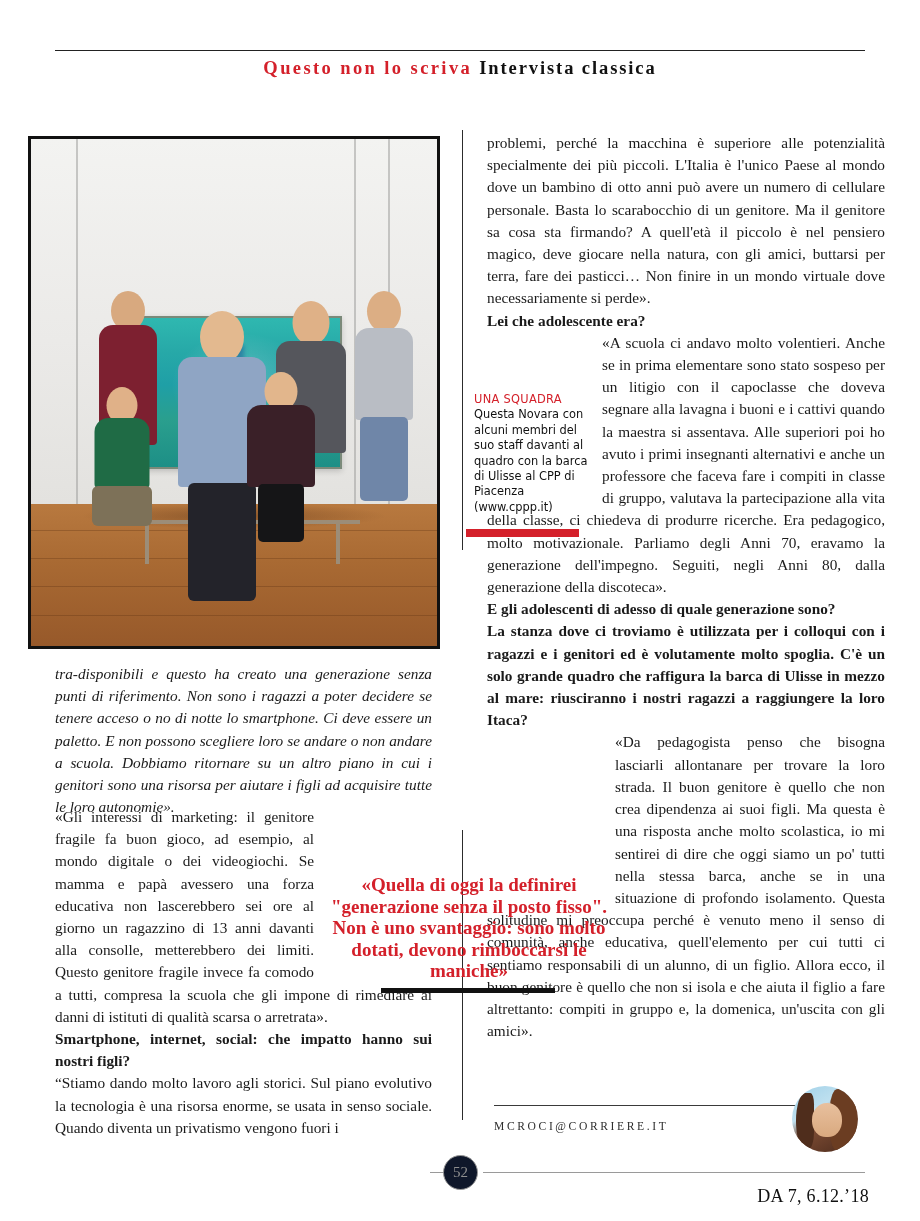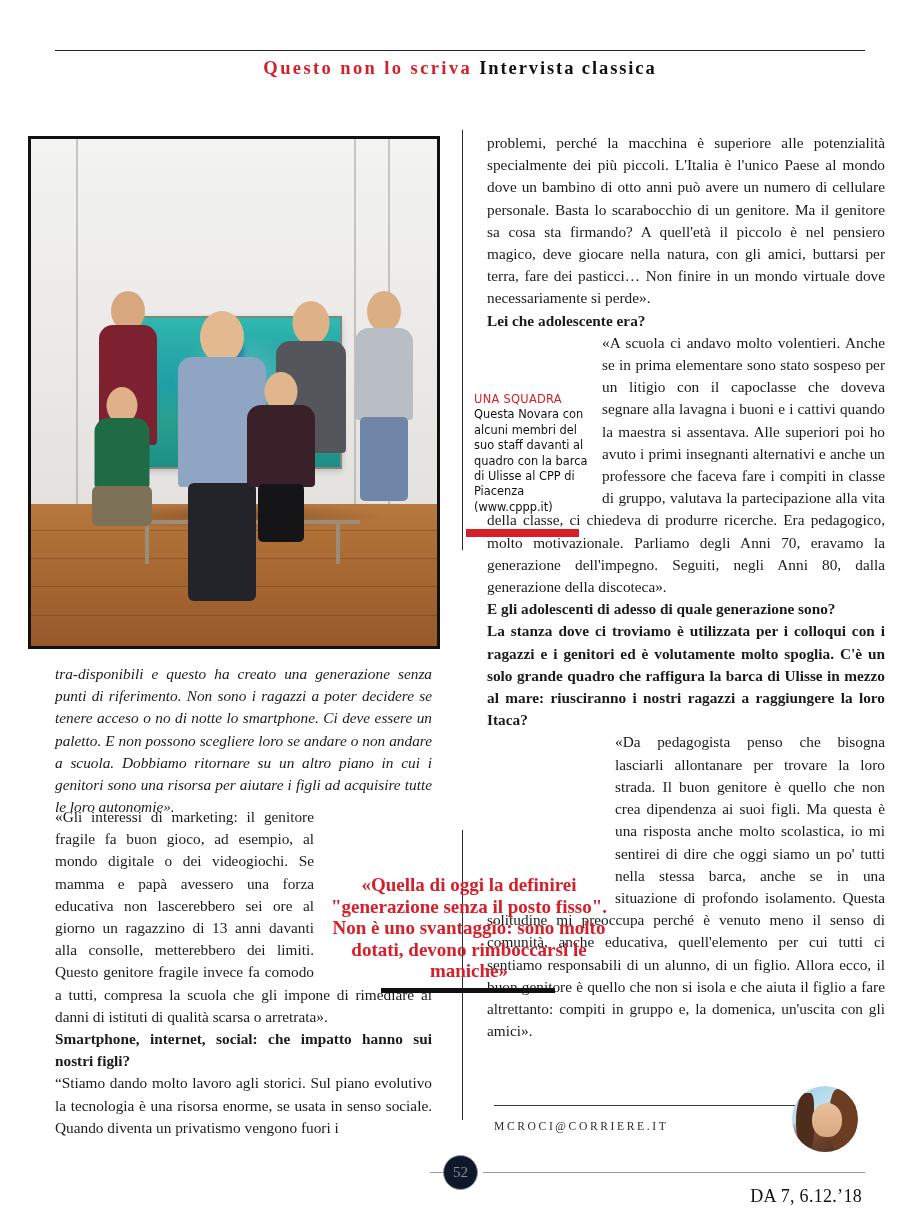--- a/index.html
+++ b/index.html
@@ -234,21 +234,21 @@
     border: 1.2px solid #9a9a9a;
     border-radius: 50%;
     color: #8f8f8f;
     font-size: 15px;
     line-height: 33px;
     text-align: center;
     background: #0f172a;
   }
   .issue {
     position: absolute;
-    right: 58px; top: 1186px;
+    right: 51px; top: 1186px;
     font-size: 18px;
     color: #111;
     letter-spacing: .3px;
   }
 </style>
 </head>
 <body>
 
 <div class="header-rule"></div>
 <div class="kicker">

